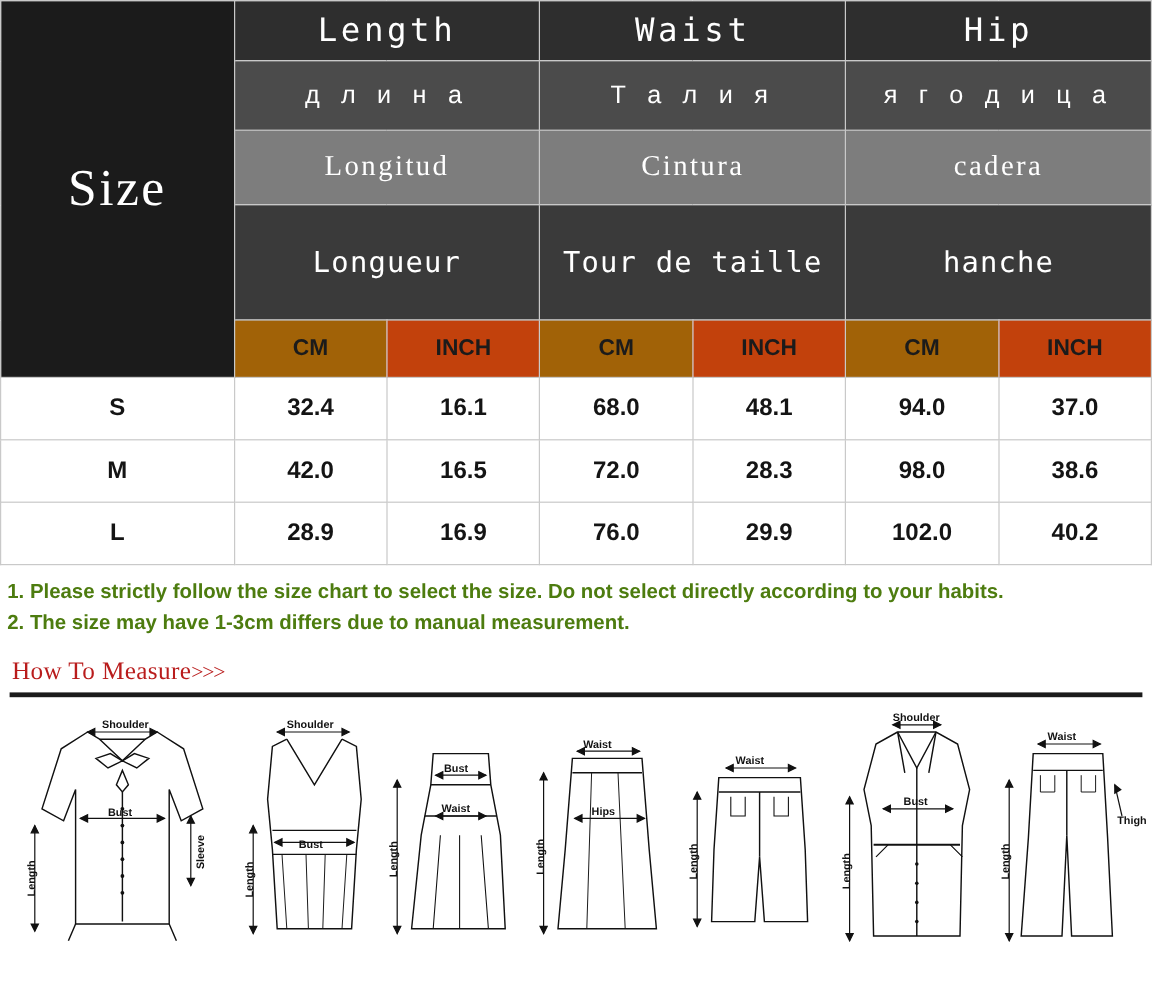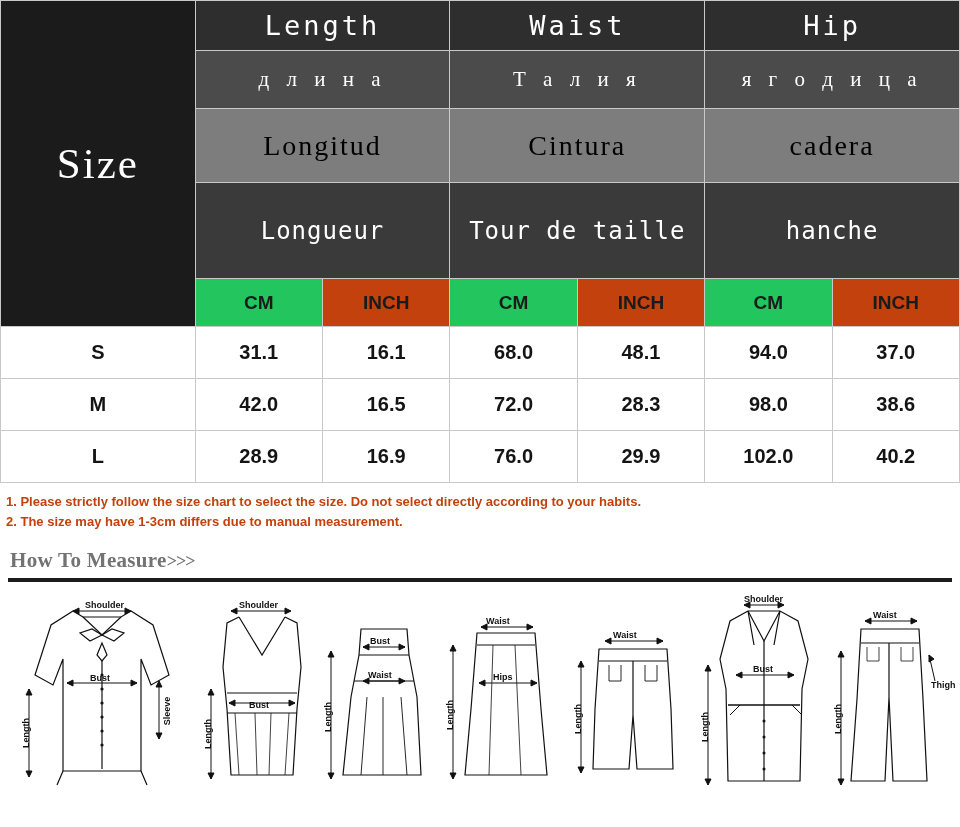--- a/index.html
+++ b/index.html
@@ -40,46 +40,46 @@
     color: #ffffff;
     font-family: "DejaVu Sans Mono", monospace;
     font-size: 27px;
     letter-spacing: 3px;
     height: 50px;
     border: 1px solid #2e2e2e;
   }
   .hdr-ru {
     background: #4b4b4b;
     color: #ffffff;
-    font-family: Liberation Serif, serif;
+    font-family: Liberation Sans, sans-serif;
     font-size: 21px;
     letter-spacing: 6px;
     height: 58px;
     border: 1px solid #4b4b4b;
   }
   .hdr-es {
     background: #7d7d7d;
-    color: #000000;
+    color: #ffffff;
     font-family: "Liberation Serif", serif;
-    font-size: 28px;
+    font-size: 24px;
     letter-spacing: 2px;
-    height: 74px;
+    height: 62px;
     border: 1px solid #7d7d7d;
   }
   .hdr-fr {
     background: #3a3a3a;
     color: #ffffff;
     font-family: "DejaVu Sans Mono", monospace;
     font-size: 24px;
     letter-spacing: 1px;
     height: 96px;
     border: 1px solid #3a3a3a;
   }
   .hdr-unit {
-    background: #22c55e;
+    background: #a16207;
     color: #1b1b1b;
     font-size: 19px;
     font-weight: bold;
     height: 48px;
   }
   .hdr-unit.alt { background: #c2410c; }
   td.data {
     height: 52px;
     font-size: 20px;
     font-weight: bold;
@@ -90,33 +90,33 @@
     height: 52px;
     font-size: 20px;
     font-weight: bold;
     color: #141414;
     background: #ffffff;
   }
 
   
   .notes {
     padding: 10px 6px 2px 6px;
-    font-size: 13px;
-    font-weight: bold;
-    color: #c2410c;
+    font-size: 17px;
+    font-weight: bold;
+    color: #4d7c0f;
     line-height: 1.42;
   }
   .notes p { margin: 0 0 2px 0; }
 
   
   .measure-head {
     margin: 12px 0 0 10px;
     font-size: 21px;
-    font-weight: bold;
-    color: #737373;
+    font-weight: normal;
+    color: #b91c1c;
     font-family: "Liberation Serif", serif;
     letter-spacing: .3px;
   }
   .measure-head .arrows { letter-spacing: -1px; font-size: 18px; }
   .rule {
     height: 4px;
     background: #1b1b1b;
     margin: 5px 8px 0 8px;
   }
   .figures {
@@ -182,21 +182,21 @@
         <td class="hdr-unit">CM</td>
         <td class="hdr-unit alt">INCH</td>
         <td class="hdr-unit">CM</td>
         <td class="hdr-unit alt">INCH</td>
         <td class="hdr-unit">CM</td>
         <td class="hdr-unit alt">INCH</td>
       </tr>
 
       <tr>
         <td class="row-size">S</td>
-        <td class="data">31.1</td>
+        <td class="data">32.4</td>
         <td class="data">16.1</td>
         <td class="data">68.0</td>
         <td class="data">48.1</td>
         <td class="data">94.0</td>
         <td class="data">37.0</td>
       </tr>
       <tr>
         <td class="row-size">M</td>
         <td class="data">42.0</td>
         <td class="data">16.5</td>

